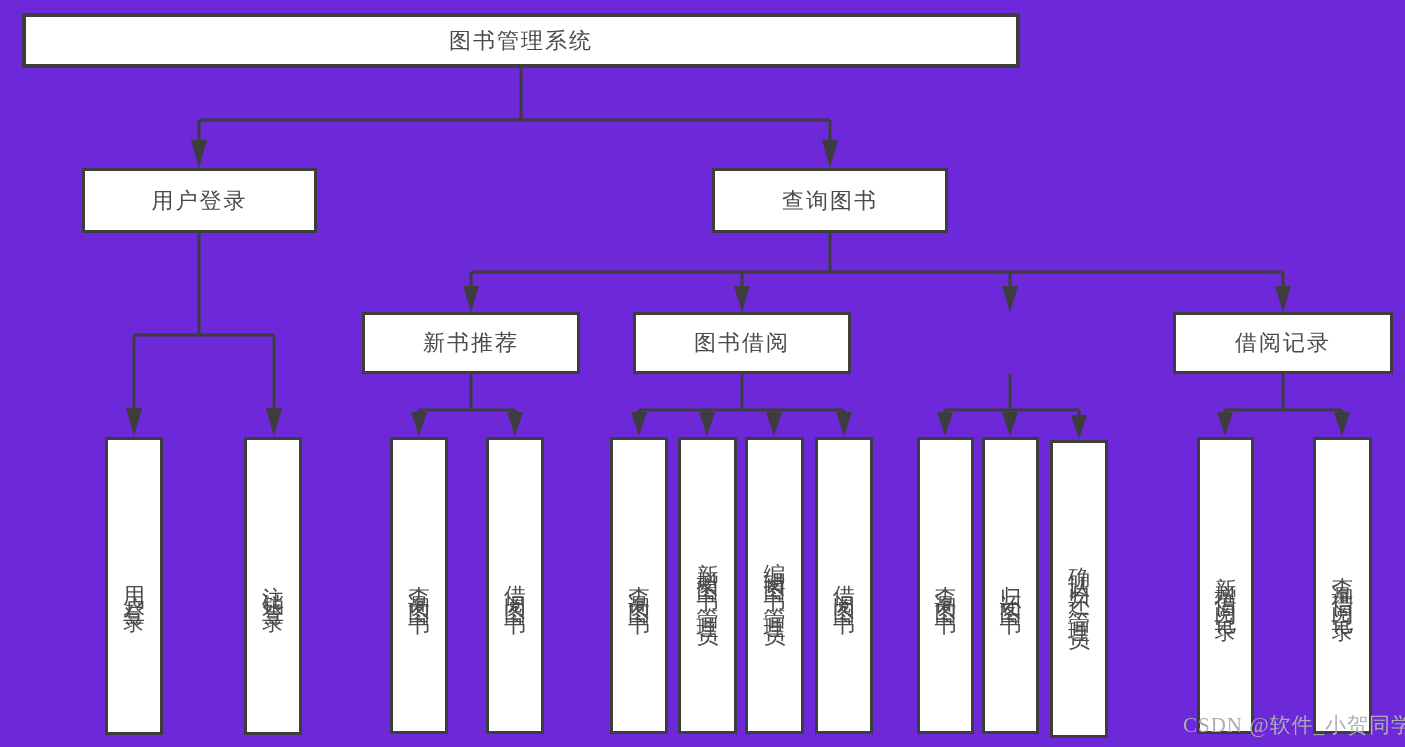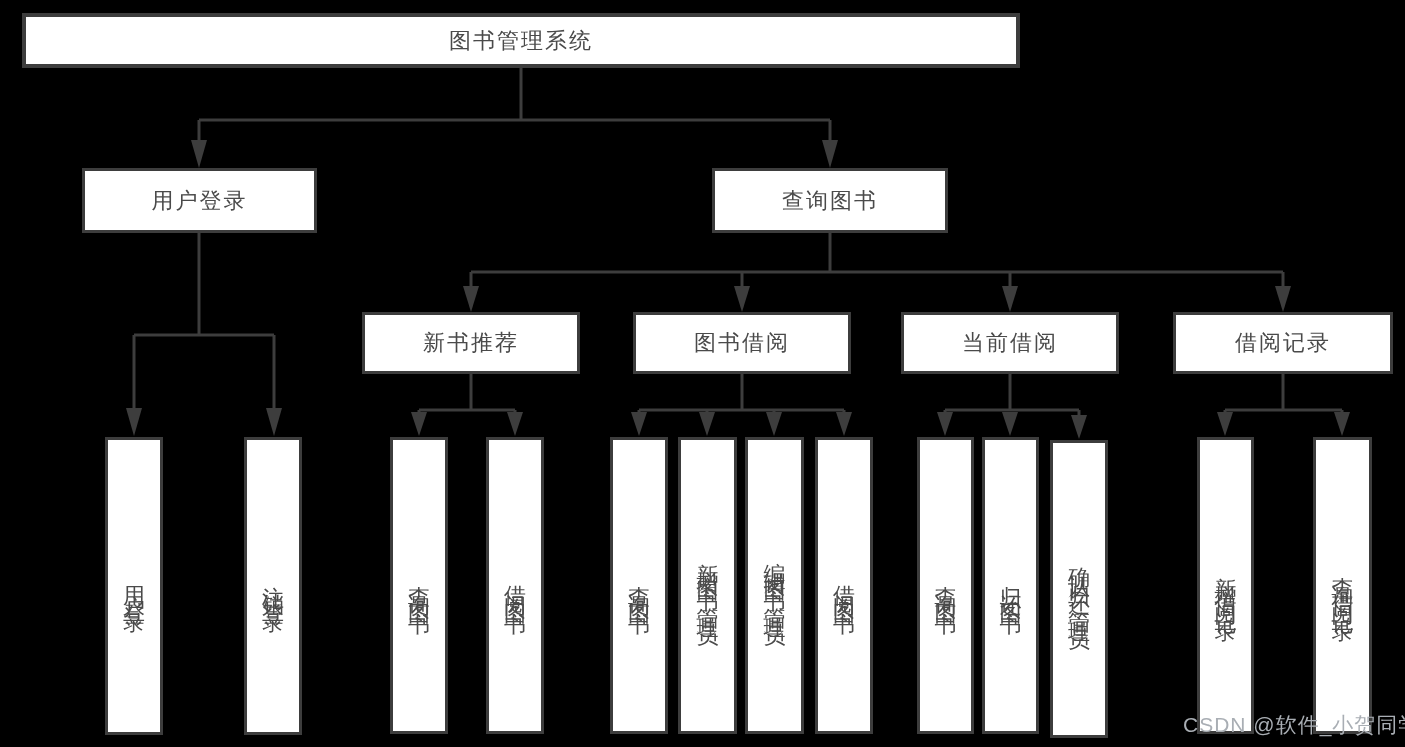--- a/index.html
+++ b/index.html
@@ -1,20 +1,20 @@
 <!DOCTYPE html>
 <html><head>
 <meta charset="utf-8">
 <style>
   html,body{margin:0;padding:0;background:#ffffff;}
   .stage{
     position:relative;
     width:1405px;height:747px;
-    background:#000000;
-    font-family:Liberation Sans, sans-serif;
+    background:#6d28d9;
+    font-family:Liberation Serif, serif;
     overflow:hidden;
   }
   .connectors{position:absolute;left:0;top:0;width:1405px;height:747px;}
   .node{
     position:absolute;
     box-sizing:border-box;
     background:#ffffff;
     border:3px solid #3d3d3d;
     display:flex;
     align-items:center;
@@ -108,23 +108,20 @@
   <div class="node" style="left:712px;top:168px;width:236px;height:65px;">
     <span class="h-label">查询图书</span>
   </div>
 
   <div class="node" style="left:633px;top:312px;width:218px;height:62px;">
     <span class="h-label">图书借阅</span>
   </div>
   <div class="node" style="left:362px;top:312px;width:218px;height:62px;">
     <span class="h-label">新书推荐</span>
   </div>
-  <div class="node" style="left:901px;top:312px;width:218px;height:62px;">
-    <span class="h-label">当前借阅</span>
-  </div>
   <div class="node" style="left:1173px;top:312px;width:220px;height:62px;">
     <span class="h-label">借阅记录</span>
   </div>
 
   <div class="node" style="left:105px;top:437px;width:58px;height:298px;">
     <span class="v-label">用户登录</span>
   </div>
   <div class="node" style="left:244px;top:437px;width:58px;height:298px;">
     <span class="v-label">注销登录</span>
   </div>

